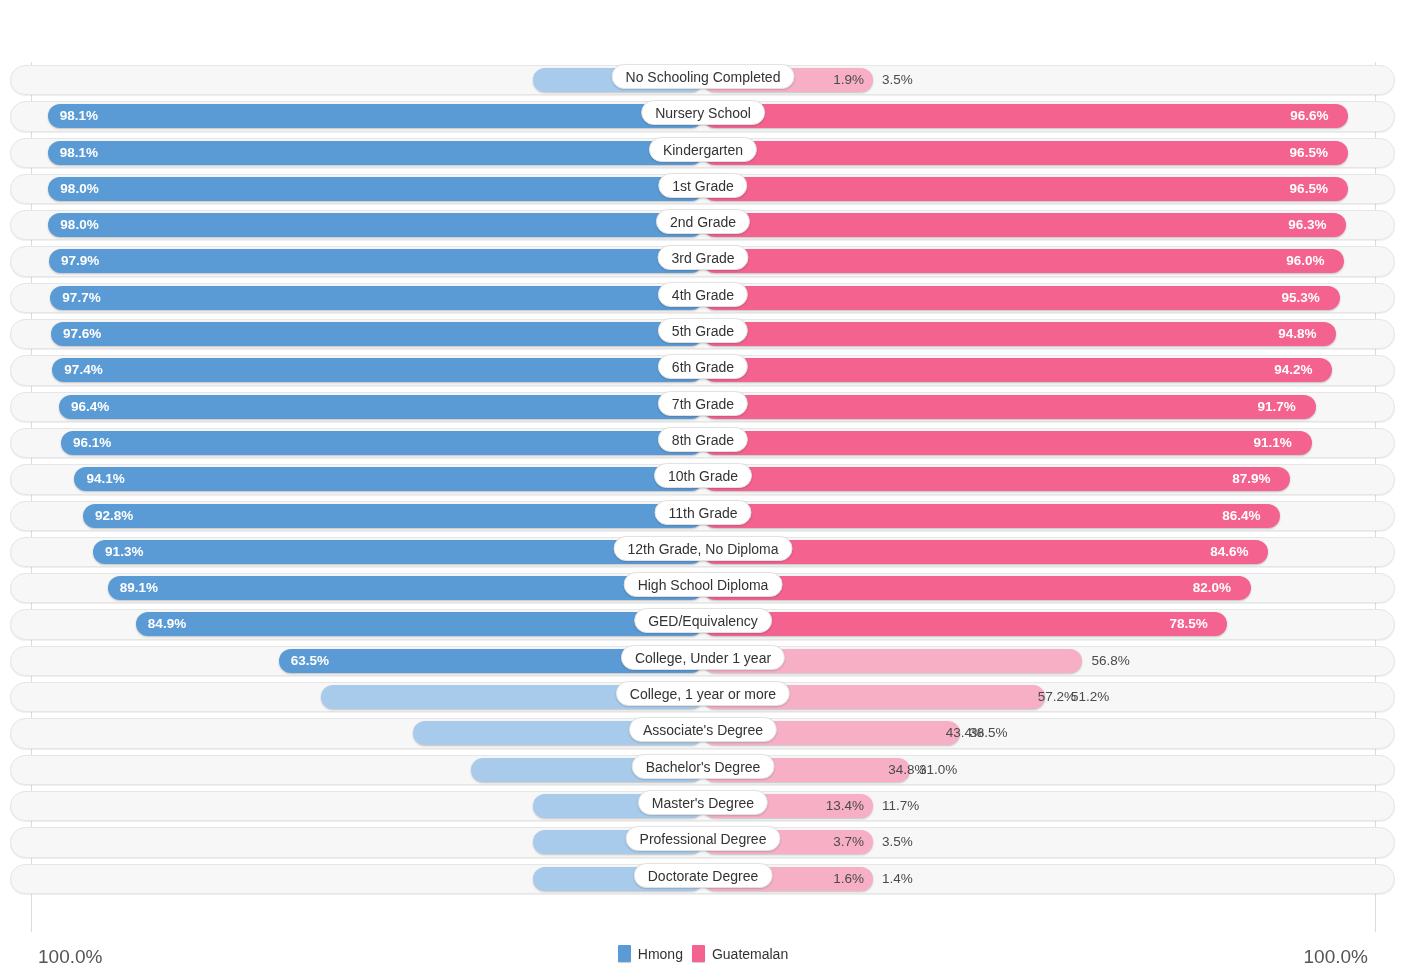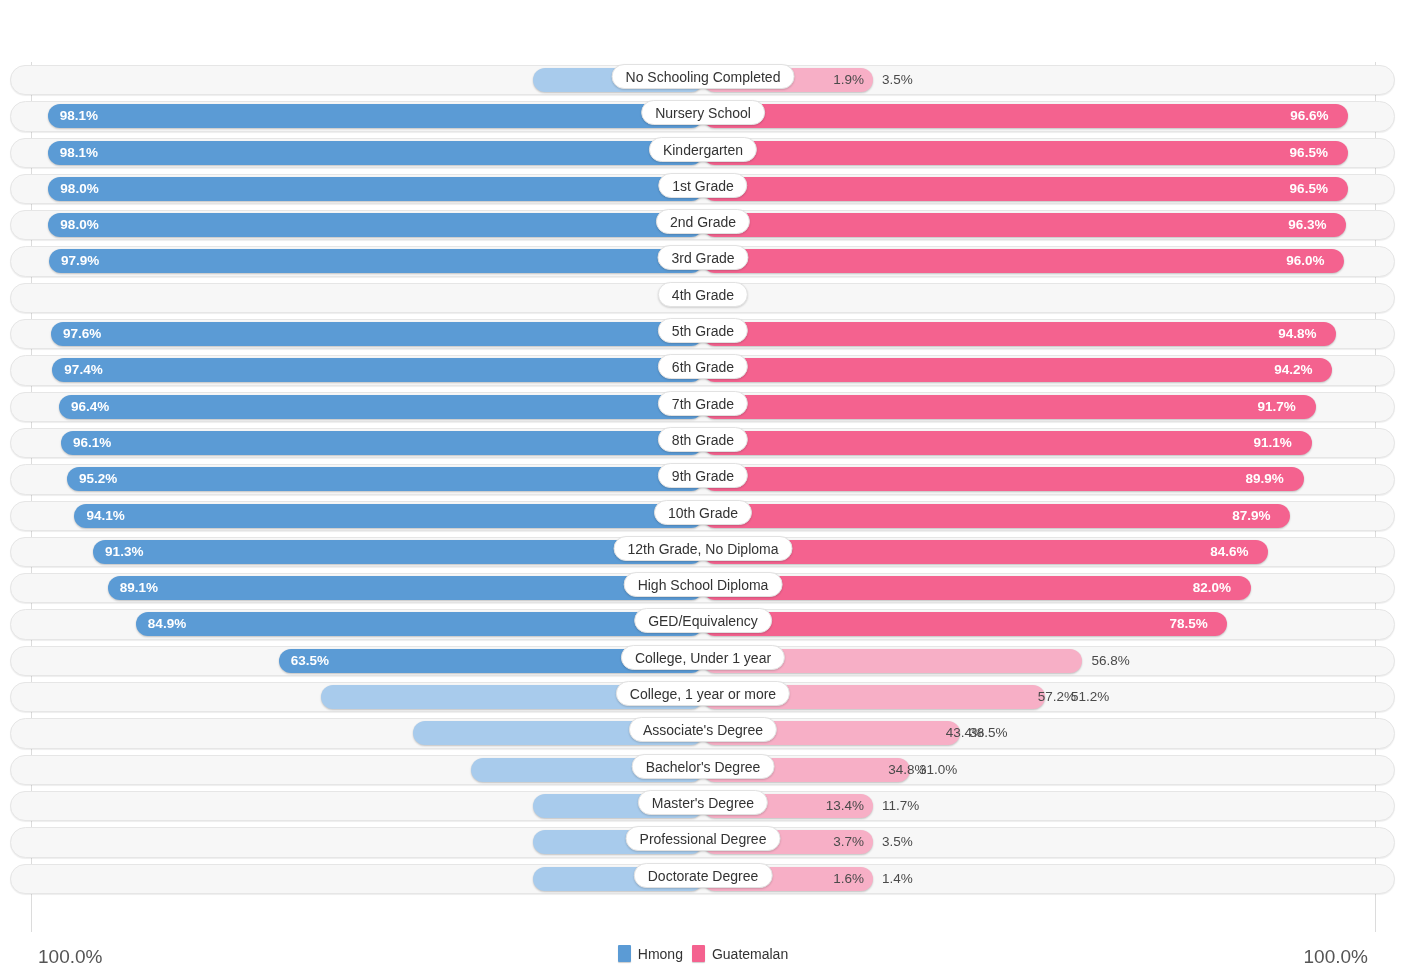--- a/index.html
+++ b/index.html
@@ -187,20 +187,26 @@
           <div class="barwrap">
             <div class="bar left" style="width: 653.972px; background: rgb(91, 155, 213);"></div>
             <div class="bar right" style="width: 641.28px; background: rgb(244, 98, 143);"></div>
             <div class="val inside-left" style="left: 61.028px;">97.9%</div>
             <div class="val inside-right" style="left: 1286.28px;">96.0%</div>
           </div>
           <div class="pill">3rd Grade</div>
         </div>
         <div class="row">
           <div class="track"></div>
+          <div class="barwrap">
+            <div class="bar left" style="width: 652.636px; background: rgb(91, 155, 213);"></div>
+            <div class="bar right" style="width: 636.604px; background: rgb(244, 98, 143);"></div>
+            <div class="val inside-left" style="left: 62.364px;">97.7%</div>
+            <div class="val inside-right" style="left: 1281.6px;">95.3%</div>
+          </div>
           <div class="pill">4th Grade</div>
         </div>
         <div class="row">
           <div class="track"></div>
           <div class="barwrap">
             <div class="bar left" style="width: 651.968px; background: rgb(91, 155, 213);"></div>
             <div class="bar right" style="width: 633.264px; background: rgb(244, 98, 143);"></div>
             <div class="val inside-left" style="left: 63.032px;">97.6%</div>
             <div class="val inside-right" style="left: 1278.26px;">94.8%</div>
           </div>
@@ -232,36 +238,36 @@
             <div class="bar left" style="width: 641.948px; background: rgb(91, 155, 213);"></div>
             <div class="bar right" style="width: 608.548px; background: rgb(244, 98, 143);"></div>
             <div class="val inside-left" style="left: 73.052px;">96.1%</div>
             <div class="val inside-right" style="left: 1253.55px;">91.1%</div>
           </div>
           <div class="pill">8th Grade</div>
         </div>
         <div class="row">
           <div class="track"></div>
           <div class="barwrap">
-            <div class="bar left" style="width: 635.936px; background: rgb(91, 155, 213);"></div>
-            <div class="bar right" style="width: 600.532px; background: rgb(244, 98, 143);"></div>
-            <div class="val inside-left" style="left: 79.064px;">95.2%</div>
-            <div class="val inside-right" style="left: 1245.53px;">89.9%</div>
-          </div>
-          <div class="pill">9th Grade</div>
-        </div>
-        <div class="row">
-          <div class="track"></div>
-          <div class="barwrap">
             <div class="bar left" style="width: 628.588px; background: rgb(91, 155, 213);"></div>
             <div class="bar right" style="width: 587.172px; background: rgb(244, 98, 143);"></div>
             <div class="val inside-left" style="left: 86.412px;">94.1%</div>
             <div class="val inside-right" style="left: 1232.17px;">87.9%</div>
           </div>
           <div class="pill">10th Grade</div>
+        </div>
+        <div class="row">
+          <div class="track"></div>
+          <div class="barwrap">
+            <div class="bar left" style="width: 619.904px; background: rgb(91, 155, 213);"></div>
+            <div class="bar right" style="width: 577.152px; background: rgb(244, 98, 143);"></div>
+            <div class="val inside-left" style="left: 95.096px;">92.8%</div>
+            <div class="val inside-right" style="left: 1222.15px;">86.4%</div>
+          </div>
+          <div class="pill">11th Grade</div>
         </div>
         <div class="row">
           <div class="track"></div>
           <div class="barwrap">
             <div class="bar left" style="width: 609.884px; background: rgb(91, 155, 213);"></div>
             <div class="bar right" style="width: 565.128px; background: rgb(244, 98, 143);"></div>
             <div class="val inside-left" style="left: 105.116px;">91.3%</div>
             <div class="val inside-right" style="left: 1210.13px;">84.6%</div>
           </div>
           <div class="pill">12th Grade, No Diploma</div>

